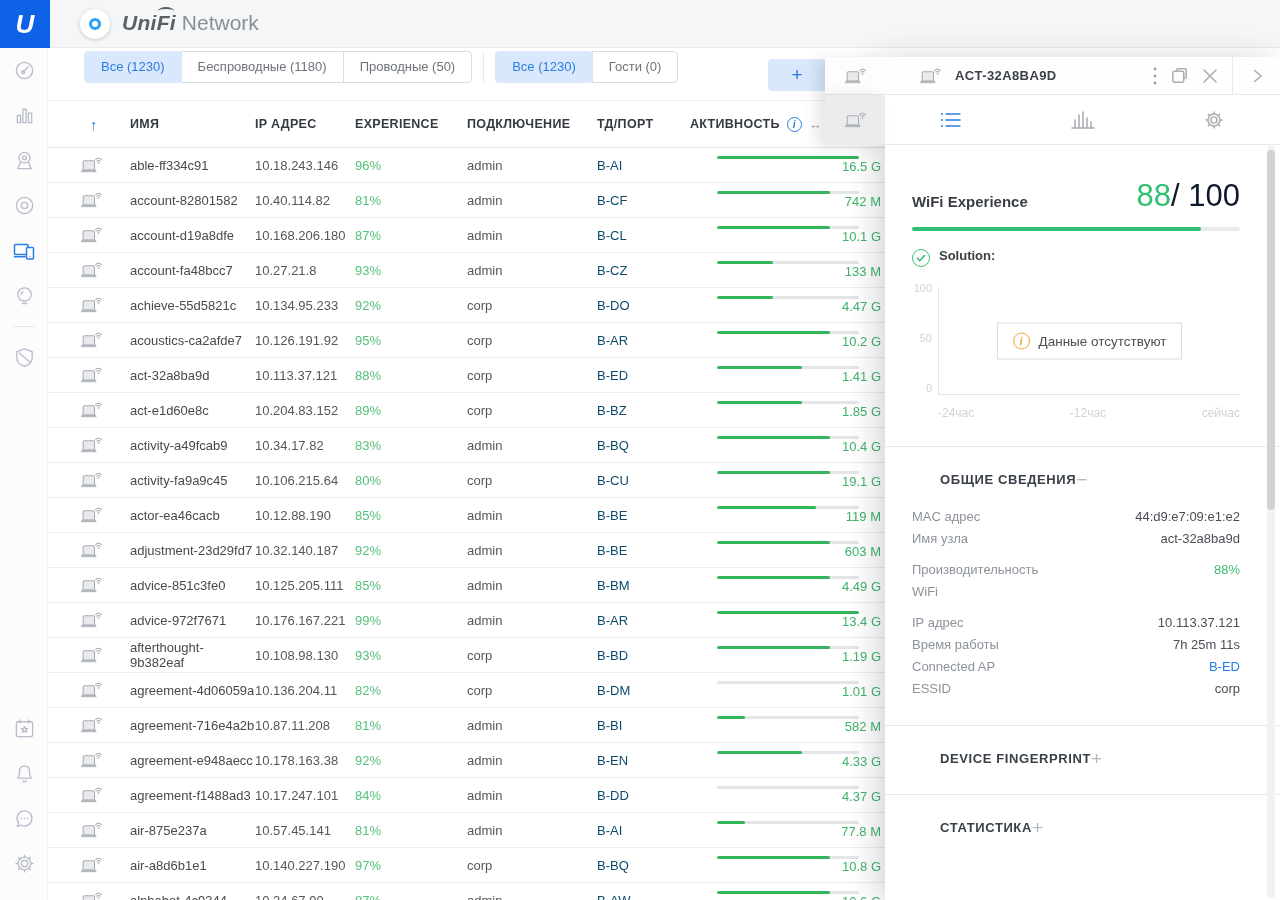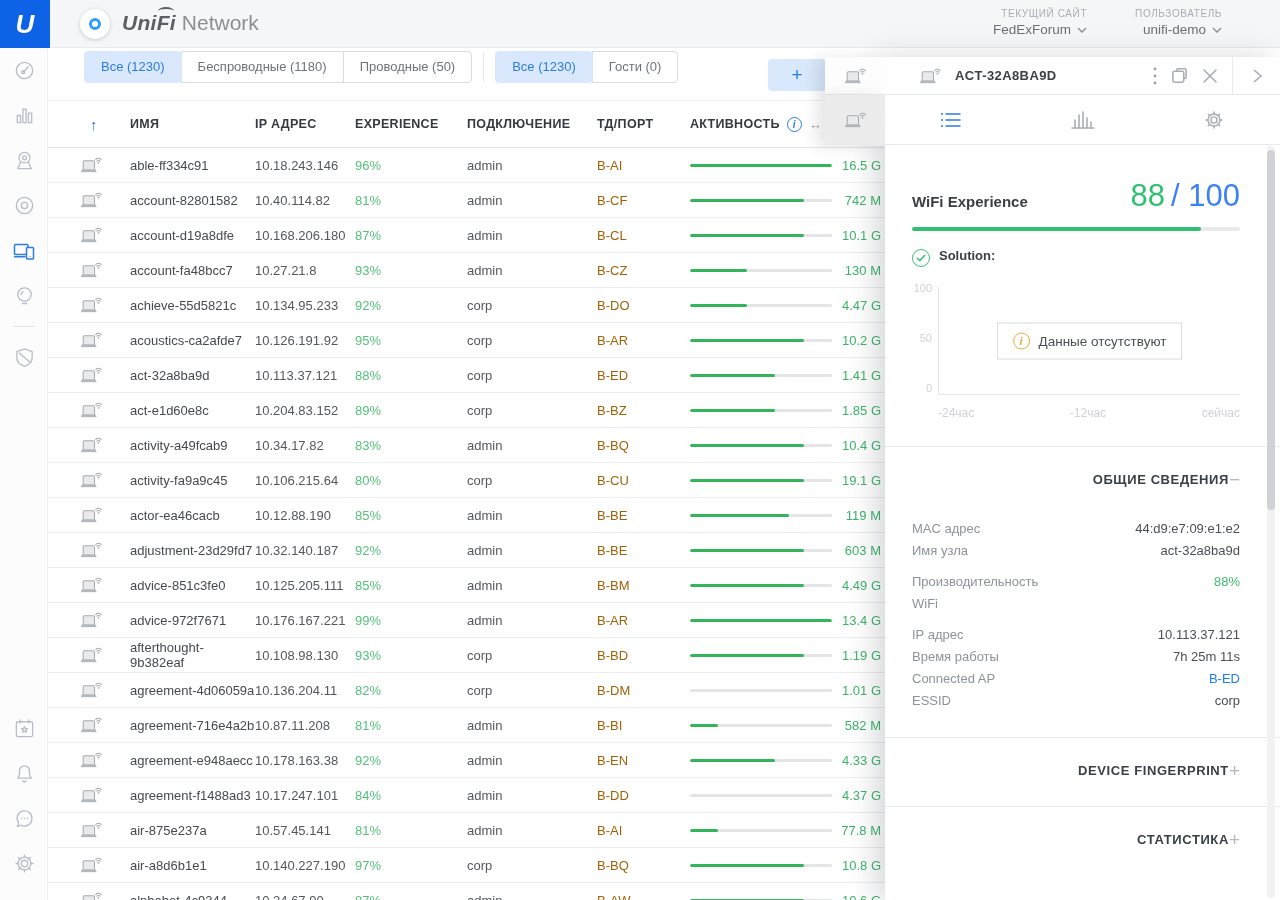--- a/index.html
+++ b/index.html
@@ -57,22 +57,22 @@
   .thead { height:48px; border-top:1px solid #efeff0; border-bottom:1px solid #e5e6e8;
            font-size:12.5px; font-weight:bold; color:#343a41; letter-spacing:.3px; }
   .th-cell { display:flex; align-items:center; gap:7px; }
   .sort-arrow { color:#2b7de2; font-size:15px; font-weight:bold; padding-left:10px; cursor:pointer; }
   .info-badge { width:15px; height:15px; border:1.5px solid #2b7de2; border-radius:50%; color:#2b7de2;
                 font-size:10px; font-style:italic; display:flex; align-items:center; justify-content:center; cursor:pointer; }
   .lr-arrows { color:#9aa0a6; font-size:13px; cursor:pointer; }
   .trow { height:35px; border-bottom:1px solid #ebedee; font-size:13px; color:#54575c; cursor:pointer; }
   .cell-name { color:#46494e; }
   .cell-exp { color:#57c07d; }
-  .cell-port { color:#a16207; }
-  .cell-act { display:flex; align-items:center; }
+  .cell-port { color:#0c4a6e; }
+  .cell-act { display:flex; align-items:center;flex-direction:column; }
   .act-bar { width:142px; height:3px; background:#e4e5e7; border-radius:2px; overflow:hidden; }
   .act-fill { height:3px; background:#33b55c; border-radius:2px; }
   .act-val { margin-left:auto; color:#3eb46a; padding-right:4px; }
   .row-icon svg, .tab-laptop svg { display:block; }
 
   
   .panel { position:absolute; left:885px; top:57px; right:0; bottom:0; background:#fff;
            box-shadow:-10px 0 26px rgba(40,45,60,.18); z-index:40; }
   .panel-titlebar { height:38px; border-bottom:1px solid #e8e9ea; display:flex; align-items:center;
                     padding-left:34px; position:relative; background:#fefefe; }
@@ -89,21 +89,21 @@
                box-shadow:-8px 2px 14px rgba(40,45,60,.12); }
   .stack-tab.t1 { height:38px; background:#fdfdfd; border-bottom:1px solid #e8e9ea; }
   .stack-tab.t2 { height:50px; background:#ececed; }
 
   .panel-body { position:absolute; top:89px; left:0; right:0; bottom:0; overflow:hidden;
                 padding:0 40px 0 27px; }
 
   .wifi-head { margin-top:32px; display:flex; align-items:flex-end; justify-content:space-between; }
   .wifi-label { font-size:15px; font-weight:bold; color:#3a3f45; padding-bottom:4px; }
   .wifi-score { font-size:31px; color:#2fc171; }
-  .wifi-max { font-size:31px; color:#3b82f6; margin-left:6px; }
+  .wifi-max { font-size:31px; color:#0f172a; }
   .wifi-progress { margin-top:13px; height:4px; background:#e9eaeb; border-radius:2px; }
   .wifi-progress .fill { height:4px; background:#2fc171; border-radius:2px; }
   .solution { margin-top:17px; display:flex; gap:9px; font-size:13px; }
   .sol-check { width:18px; height:18px; border:1.5px solid #3cc179; border-radius:50%; flex:none;
                display:flex; align-items:center; justify-content:center; margin-top:1px; }
   .sol-check svg { display:block; }
   .sol-label { font-weight:bold; color:#3c4147; white-space:nowrap; }
   .sol-text { color:#5a5f66; line-height:1.45; max-width:235px; }
 
   .mini-chart { margin-top:20px; display:flex; }
@@ -115,25 +115,25 @@
   .nodata { position:absolute; left:50%; top:50%; transform:translate(-50%,-50%);
             border:1px solid #d9dbde; background:#fff; padding:9px 15px; display:flex;
             align-items:center; gap:9px; white-space:nowrap; }
   .nodata-i { width:17px; height:17px; border:1.5px solid #f0a73a; border-radius:50%; color:#f0a73a;
               font-size:11px; font-style:italic; font-weight:bold; display:flex; align-items:center; justify-content:center; }
   .nodata-text { font-size:13.5px; color:#4a4f55; }
   .xticks { display:flex; justify-content:space-between; font-size:12px; color:#cfd2d6; margin-top:7px;
             padding-left:26px; }
 
   .hr-full { border-top:1px solid #e7e8ea; margin:26px -40px 0 -27px; }
-  .sec-head { margin-top:23px; display:flex; align-items:center; justify-content:flex-end; cursor:pointer; }
+  .sec-head { margin-top:23px; display:flex; align-items:center; justify-content:flex-start; cursor:pointer;margin-left:28px; }
   .sec-title { font-size:13px; font-weight:bold; color:#394049; letter-spacing:.6px; }
   .sec-glyph { color:#b6bac0; font-size:19px; font-weight:300; line-height:1; }
 
-  .kv-list { margin-top:28px; }
+  .kv-list { margin-top:16px; }
   .kv { display:flex; justify-content:space-between; align-items:center; height:22px; font-size:13px; }
   .kv.gap { margin-top:9px; }
   .kv-label { color:#8d939b; }
   .kv-value { color:#4a4f55; }
   .kv-value.green { color:#3fbd74; }
   .kv-value.link { color:#1f7ef0; cursor:pointer; }
 
   .scroll-track { position:absolute; right:5px; top:89px; bottom:2px; width:8px; background:#f2f2f3;
                   border-radius:4px; }
   .scroll-thumb { position:absolute; right:0; top:4px; width:8px; height:360px; background:#d1d2d5;
@@ -146,44 +146,20 @@
   <div class="logo-sq">
     <span class="logo-u">U</span>
   </div>
   <div class="site-bubble">
       <div class="ring"></div>
     </div>
   <div class="brand">
     <b><span>UniFi</span><span class="fi-arc"></span></b>
     <span>Network</span>
   </div>
-  <div class="top-right">
-    <div class="tr-item">
-      <div class="tr-label">ТЕКУЩИЙ САЙТ</div>
-      <div class="tr-value">
-          <span>FedExForum</span>
-        <span class="chev-down">
-            <svg width="10" height="6" viewBox="0 0 10 6">
-              <polyline points="1,1 5,5 9,1" fill="none" stroke="#8d939b" stroke-width="1.5"></polyline>
-            </svg>
-          </span>
-        </div>
-    </div>
-    <div class="tr-item">
-      <div class="tr-label">ПОЛЬЗОВАТЕЛЬ</div>
-      <div class="tr-value">
-          <span>unifi-demo</span>
-        <span class="chev-down">
-            <svg width="10" height="6" viewBox="0 0 10 6">
-              <polyline points="1,1 5,5 9,1" fill="none" stroke="#8d939b" stroke-width="1.5"></polyline>
-            </svg>
-          </span>
-        </div>
-    </div>
-  </div>
 </div>
 
 <div class="sidebar">
   <div id="side-top">
       <div class="side-icon">
         <span style="display: flex;">
           <svg width="23" height="23" viewBox="0 0 24 24">
             <circle cx="12" cy="12" r="8.5" fill="none" stroke="#b9bdc9" stroke-width="1.4" stroke-linecap="round" stroke-linejoin="round"></circle>
             <path d="M11 13.5 L16 8" fill="none" stroke="#b9bdc9" stroke-width="1.4" stroke-linecap="round" stroke-linejoin="round"></path>
             <circle cx="10.6" cy="13.8" r="1.5" fill="none" stroke="#b9bdc9" stroke-width="1.4" stroke-linecap="round" stroke-linejoin="round"></circle>
@@ -413,21 +389,21 @@
           </div>
           <div class="cell-name">account-fa48bcc7</div>
           <div class="cell-ip">10.27.21.8</div>
           <div class="cell-exp">93%</div>
           <div class="cell-conn">admin</div>
           <div class="cell-port">B-CZ</div>
           <div class="cell-act">
             <div class="act-bar">
               <div class="act-fill" style="width: 40%;"></div>
             </div>
-            <div class="act-val">130 M</div>
+            <div class="act-val">133 M</div>
           </div>
         </div>
         <div class="trow">
           <div class="row-icon">
             <span style="display: flex;">
               <svg width="23" height="18" viewBox="0 0 24 19">
                 <path d="M3.2 14.2 V6.4 a1.3 1.3 0 0 1 1.3-1.3 h9.4 a1.3 1.3 0 0 1 1.3 1.3 v7.8" fill="#e9eaec" stroke="#a7abb2" stroke-width="1.1"></path>
                 <path d="M1.2 16.6 h15.8 l-1.2-2.2 H2.4 Z" fill="#b6bac1" stroke="#9aa0a6" stroke-width="0.6"></path>
                 <path d="M16.4 3.8 a4.4 4.4 0 0 1 6 0" fill="none" stroke="#a7abb2" stroke-width="1.1" stroke-linecap="round"></path>
                 <path d="M17.7 5.5 a2.3 2.3 0 0 1 3.4 0" fill="none" stroke="#a7abb2" stroke-width="1.1" stroke-linecap="round"></path>

